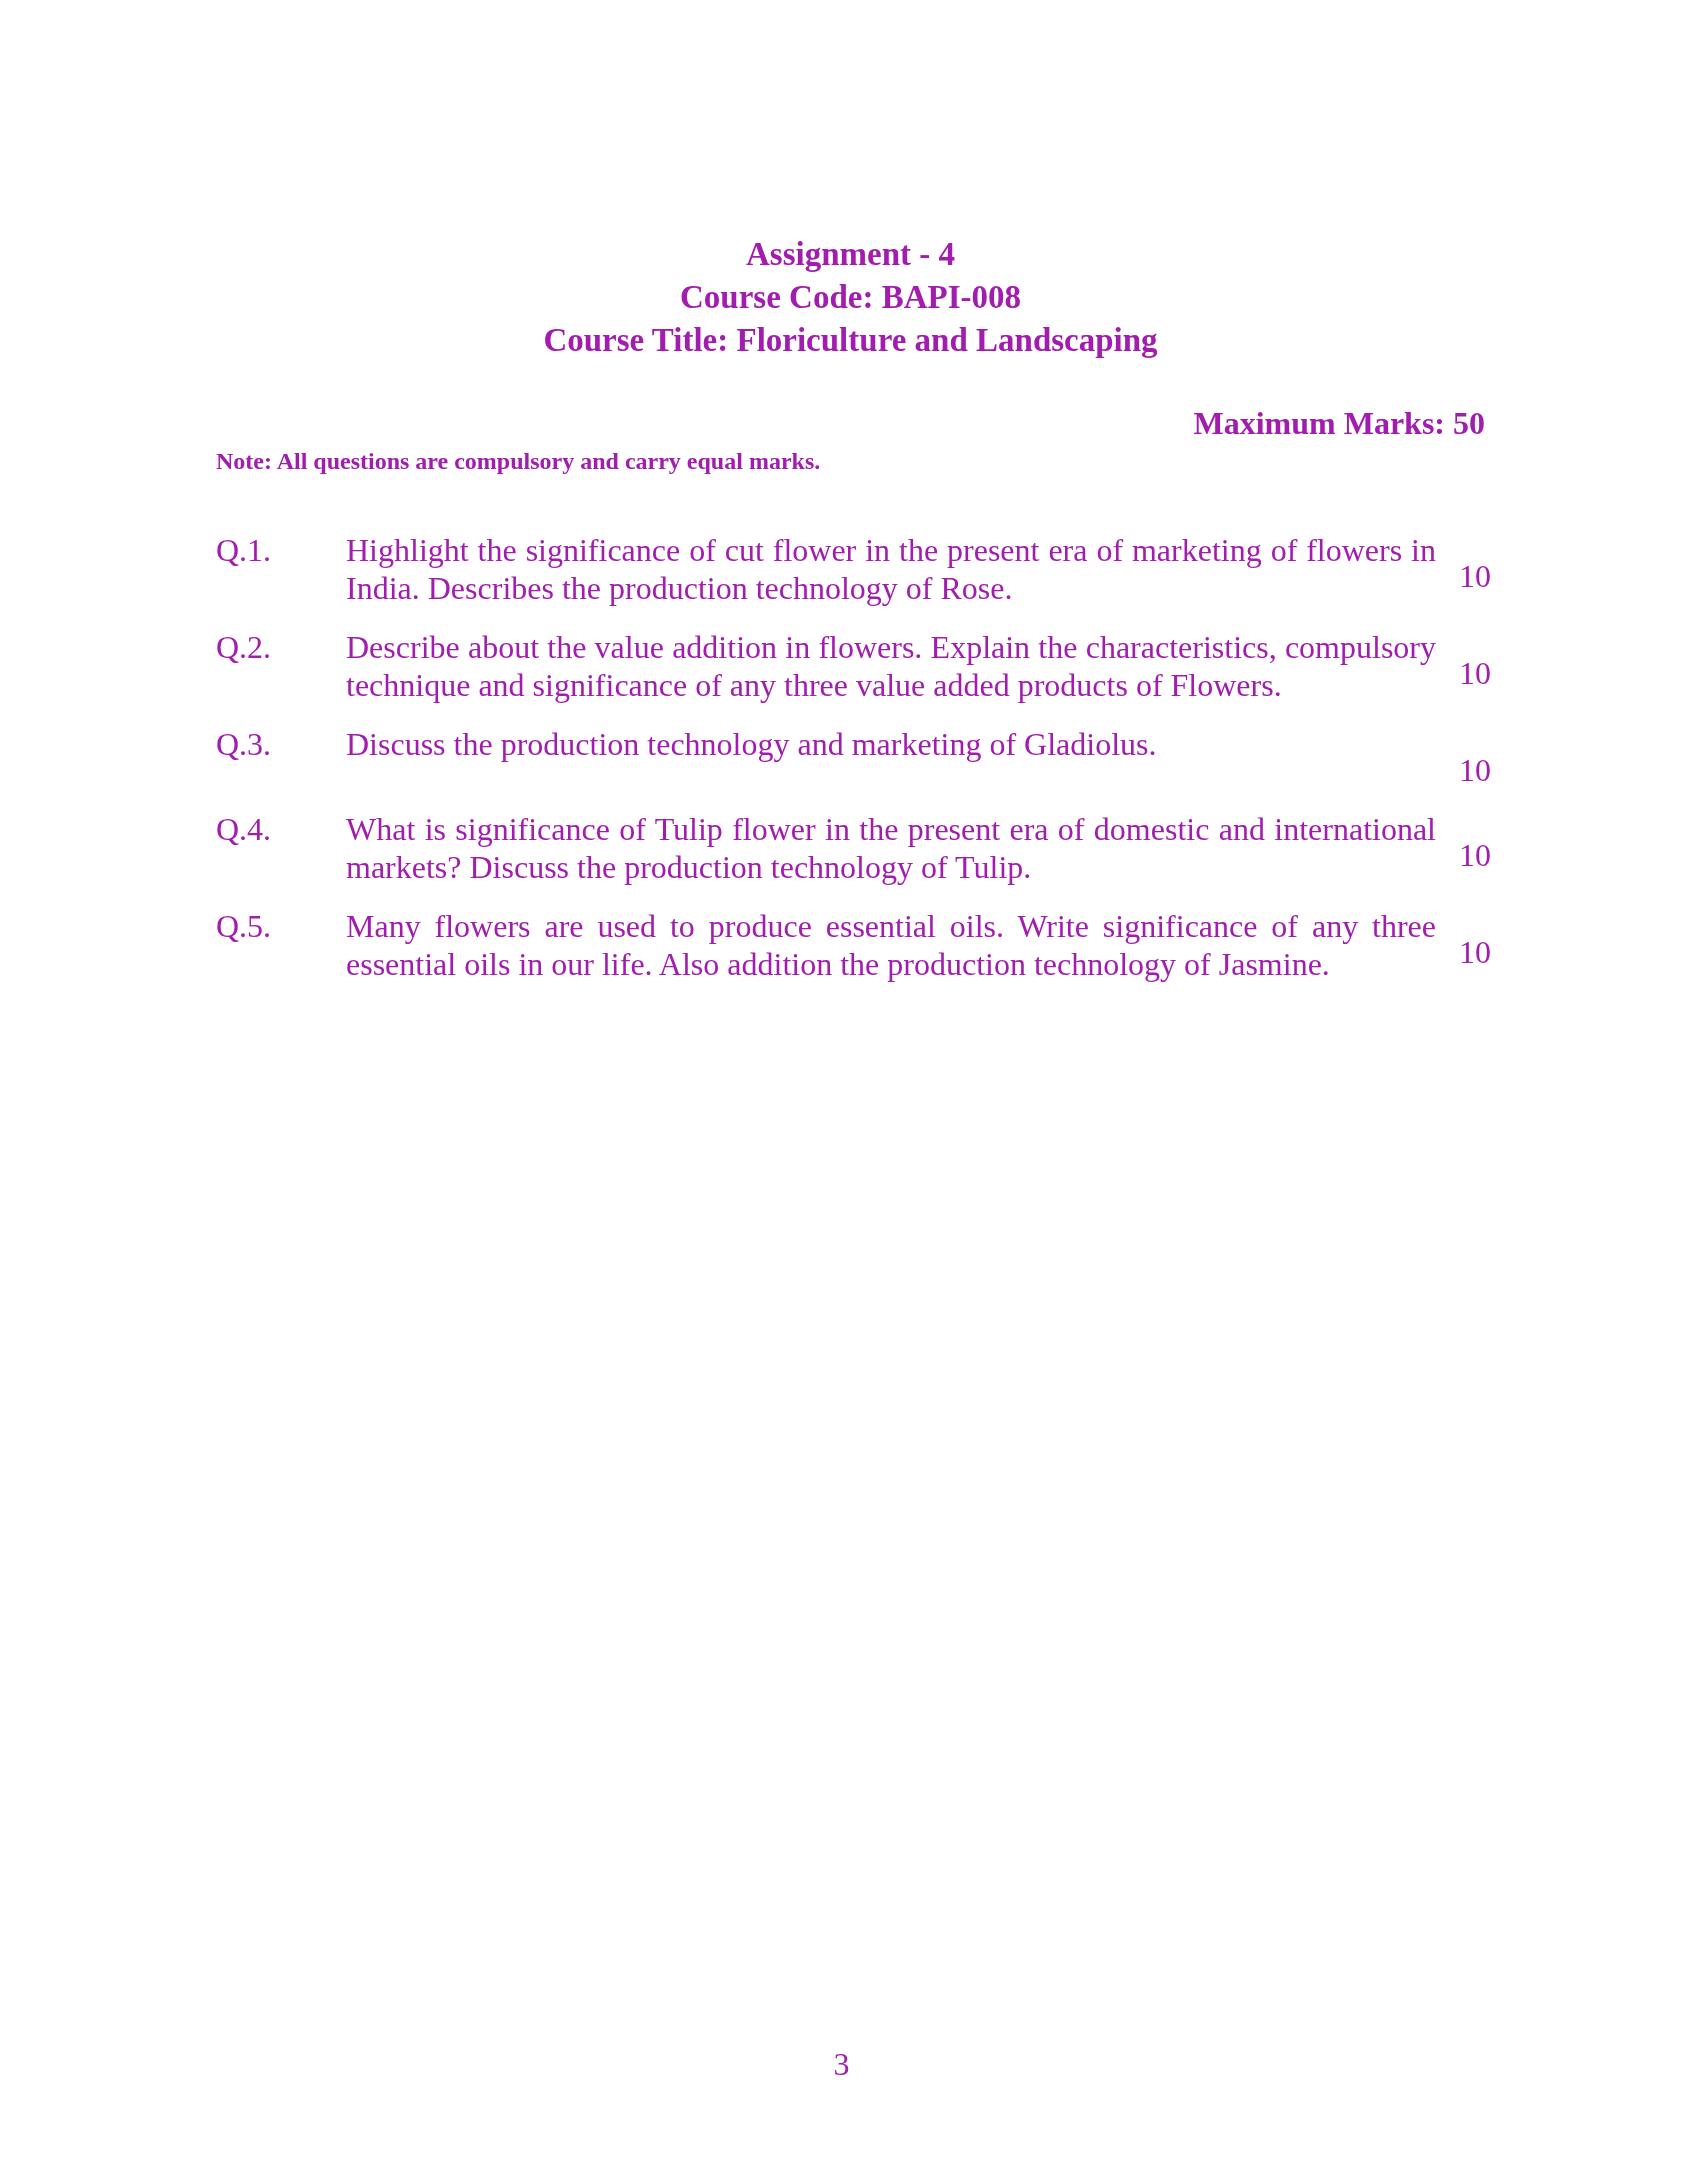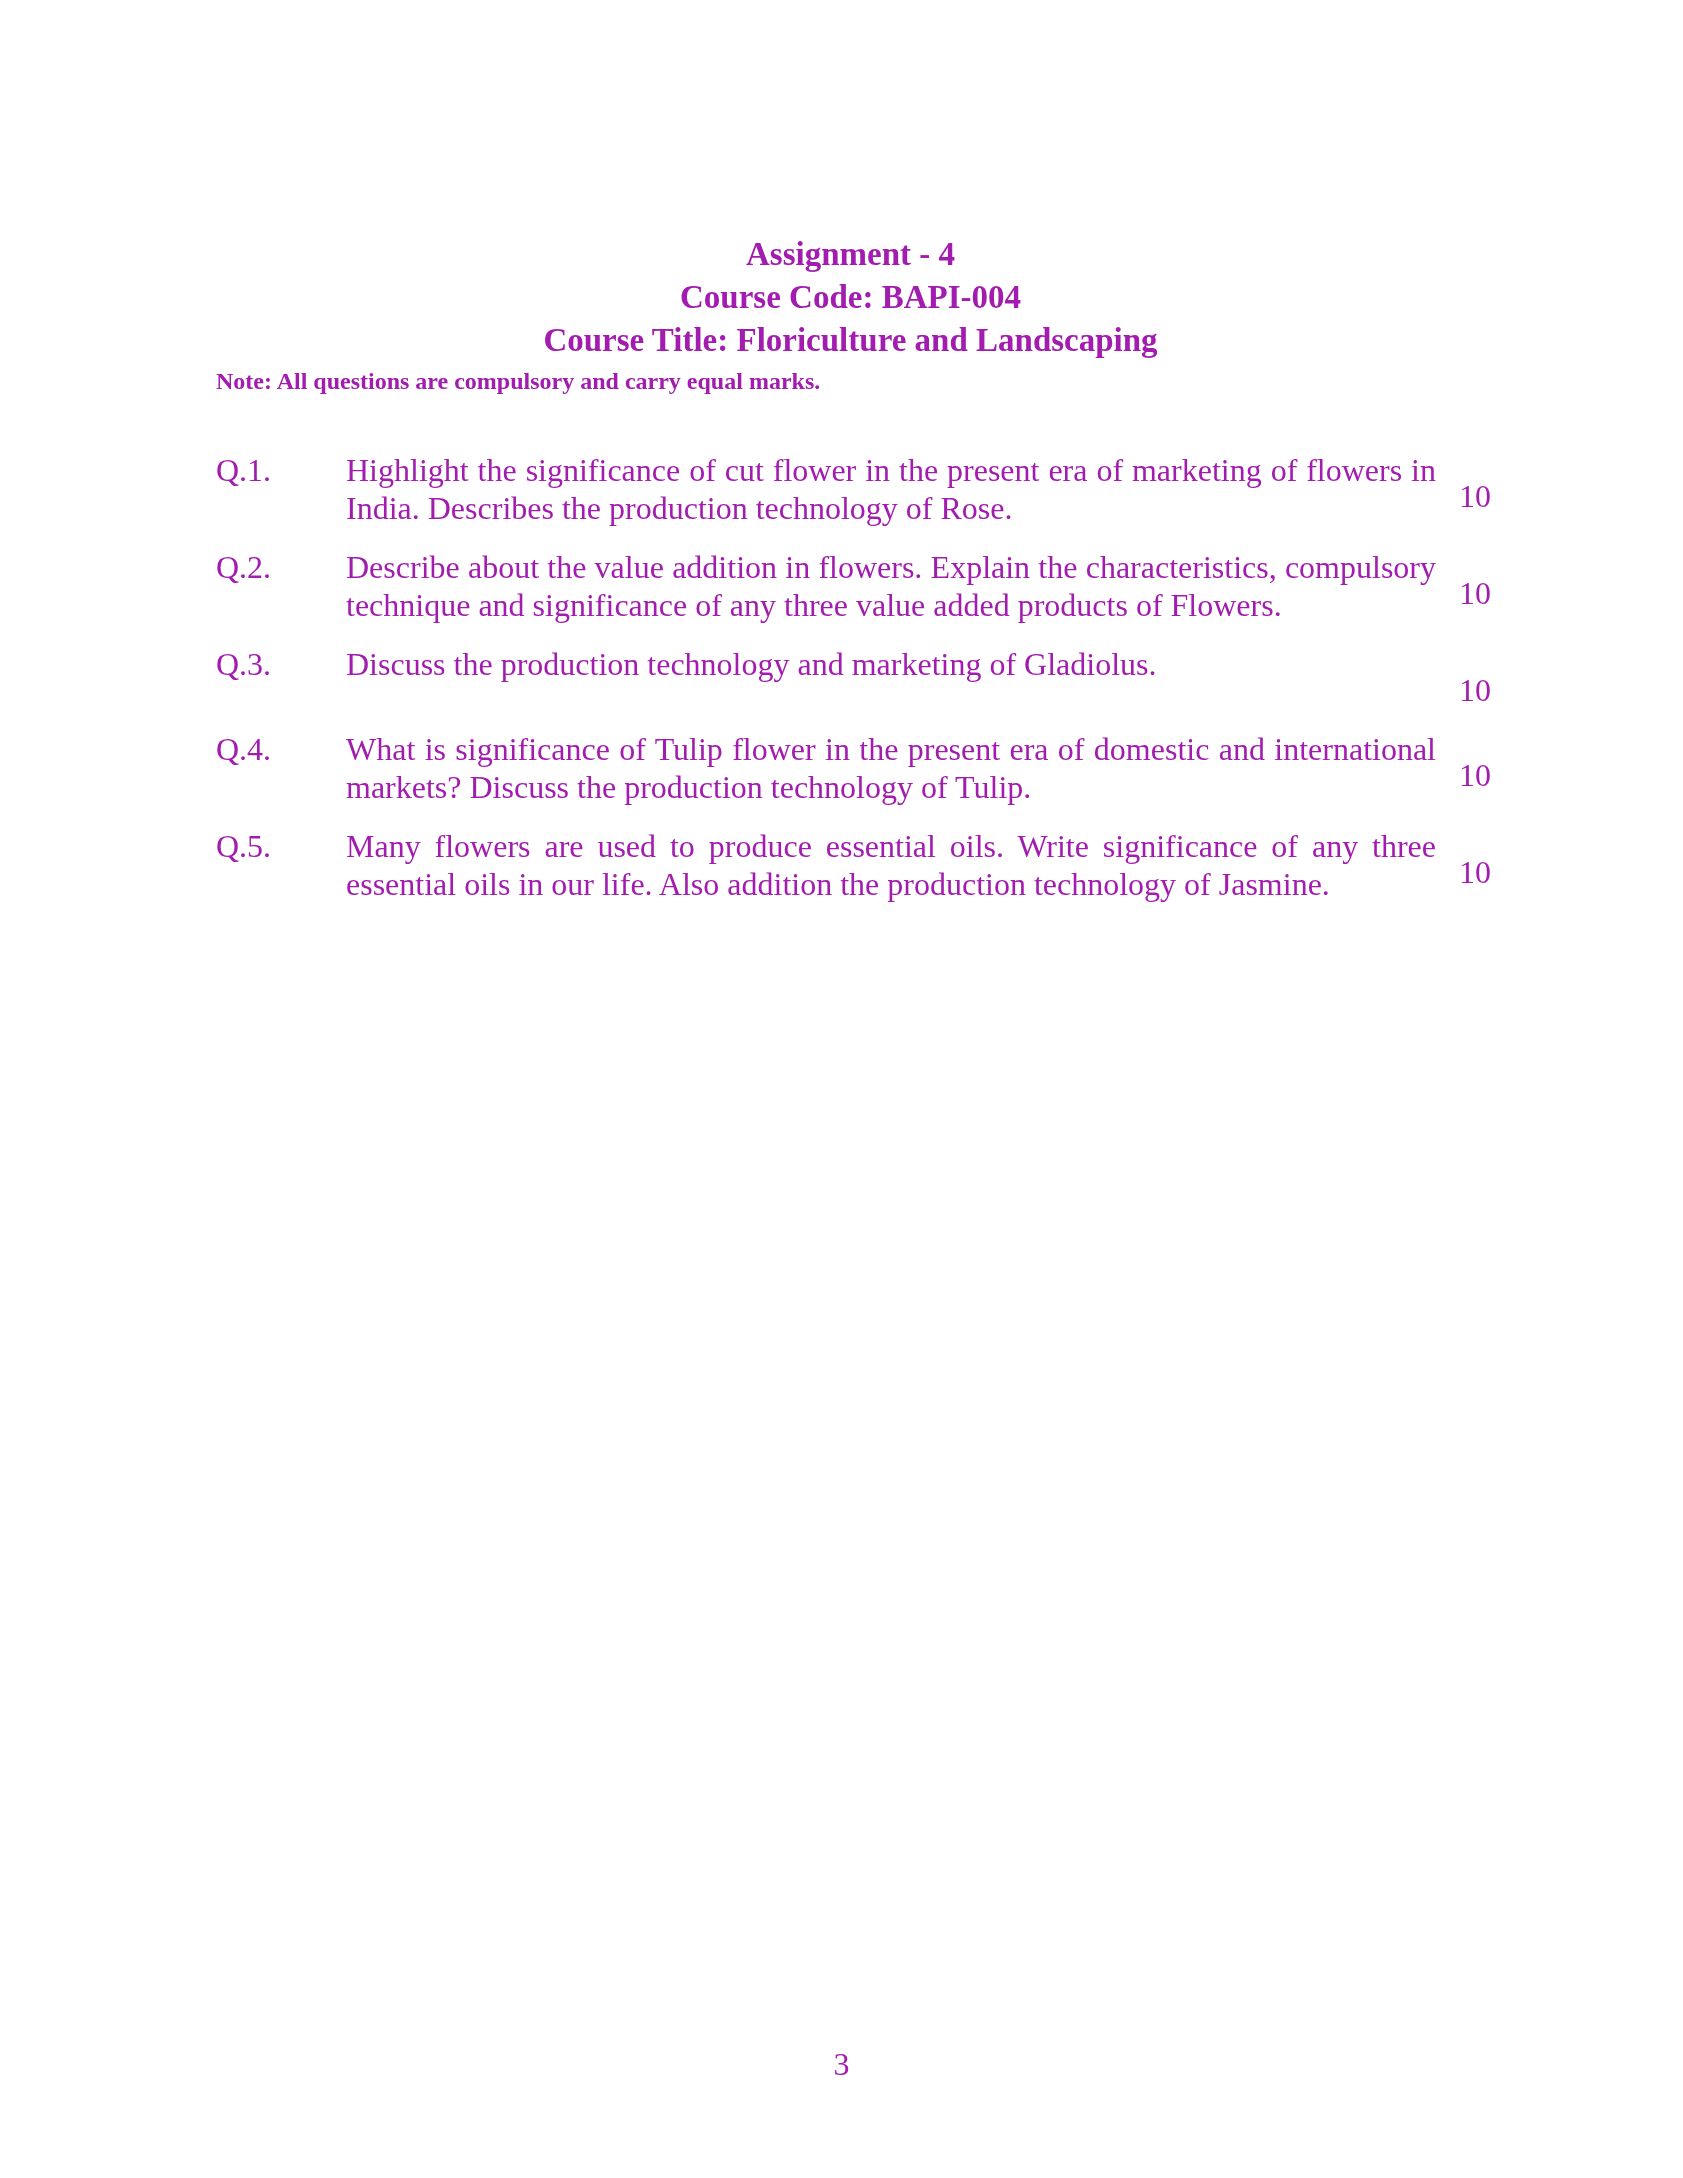--- a/index.html
+++ b/index.html
@@ -78,24 +78,25 @@
   }
 </style>
 </head>
 <body>
 
 <div class="page">
   <div class="content">
 
     <div class="doc-header">
       <div>Assignment - 4</div>
-      <div>Course Code: BAPI-004</div>
+      <div>Course Code: BAPI-008</div>
       <div>Course Title: Floriculture and Landscaping</div>
     </div>
 
+    <div class="meta-marks">Maximum Marks: 50</div>
     <div class="meta-note">Note: All questions are compulsory and carry equal marks.</div>
 
     <div class="questions">
 
       <div class="question-row">
         <div class="q-number">Q.1.</div>
         <div class="q-text">Highlight the significance of cut flower in the present era of marketing of flowers in India. Describes the production technology of Rose.</div>
         <div class="q-marks">10</div>
       </div>
 

